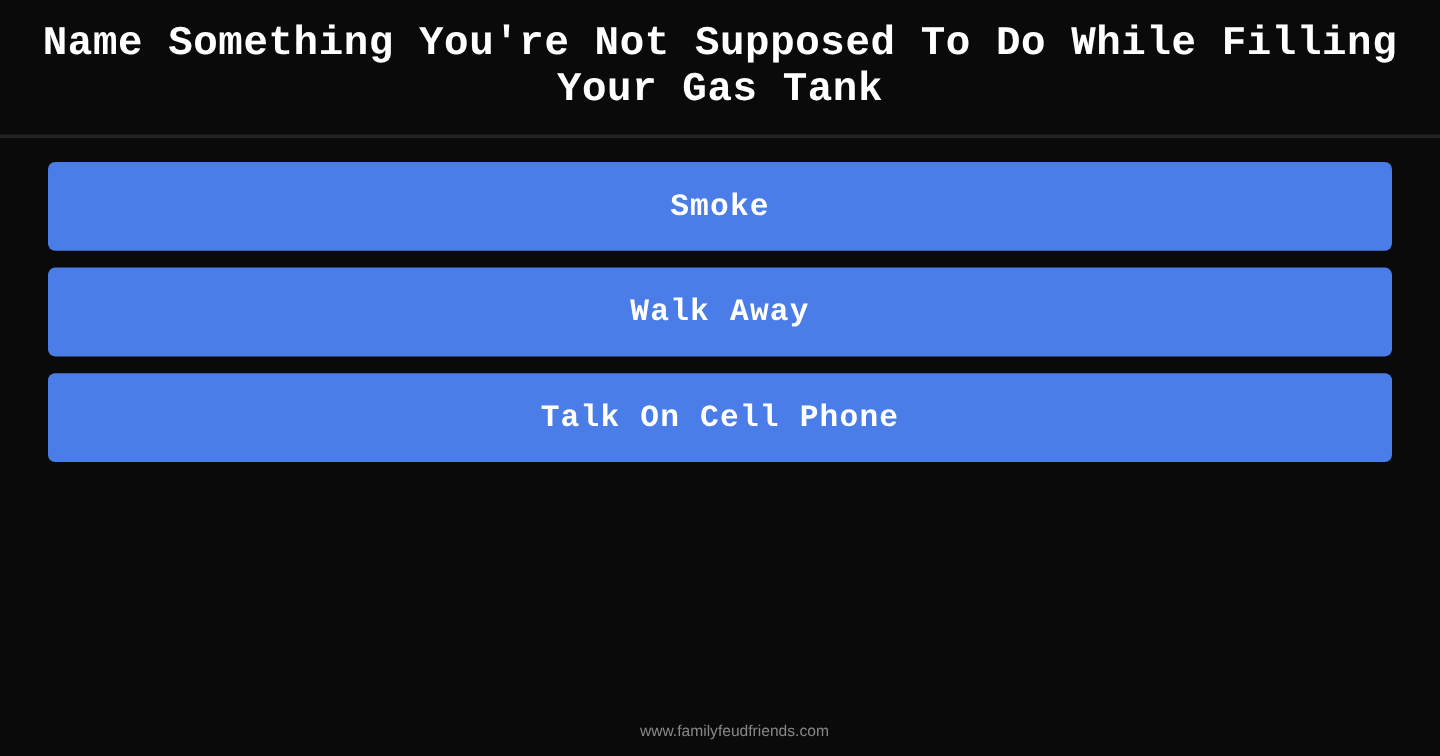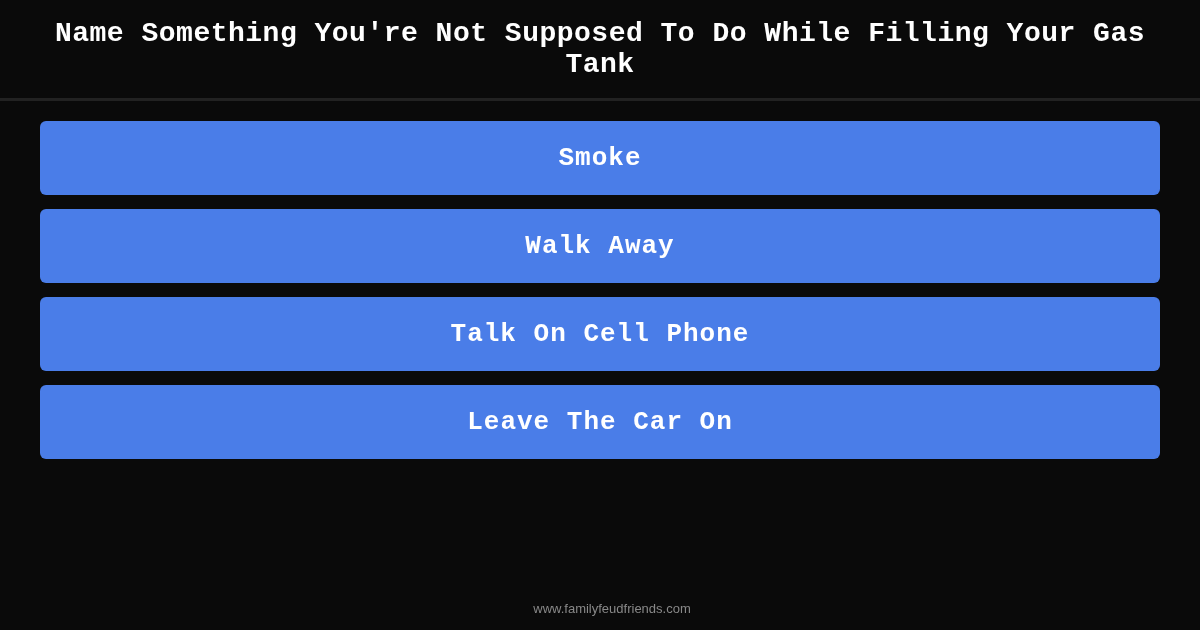--- a/index.html
+++ b/index.html
@@ -20,21 +20,21 @@
 
     #header {
       background-color: #0a0a0a;
       padding: 18px 30px;
       text-align: center;
       border-bottom: 3px solid #222;
     }
 
     #header-title {
       color: #ffffff;
-      font-size: 28px;
+      font-size: 34px;
       font-weight: bold;
       font-family: 'Courier New', Courier, monospace;
       letter-spacing: 0.5px;
       margin-top: 36px;
     }
 
     #main-content {
       flex: 1;
       background-color: #0a0a0a;
       display: flex;
@@ -91,22 +91,19 @@
   </button>
 
   <button class="answer-button">
     <span class="answer-label">Walk Away</span>
   </button>
 
   <button class="answer-button">
     <span class="answer-label">Talk On Cell Phone</span>
   </button>
 
-  <button class="answer-button">
-    <span class="answer-label">Leave The Car On</span>
-  </button>
 
   <div class="spacer"></div>
 </div>
 
 <div id="footer">
   <span id="footer-url">www.familyfeudfriends.com</span>
 </div>
 
 </body></html>

